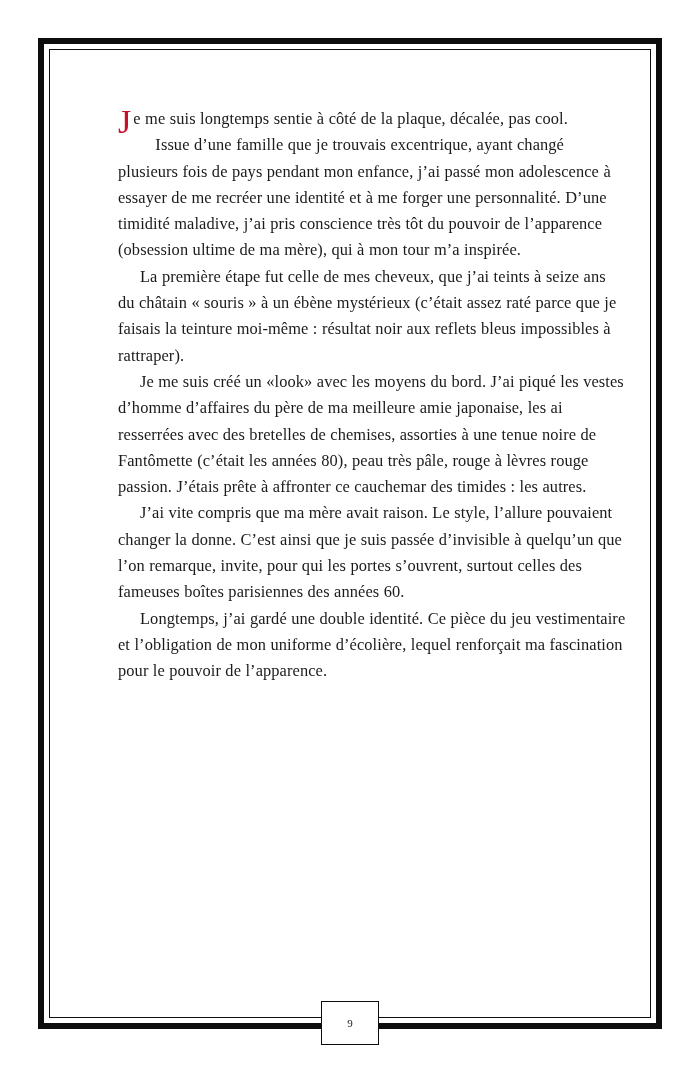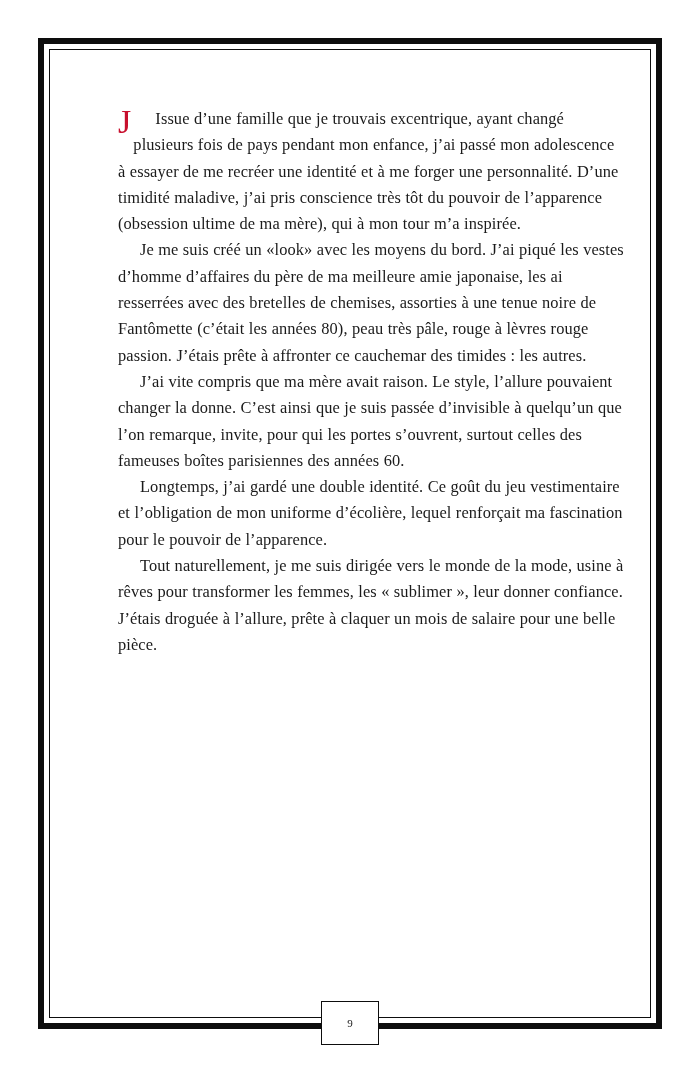--- a/index.html
+++ b/index.html
@@ -91,24 +91,24 @@
     font-family: "Liberation Serif", serif;
   }
 </style>
 </head>
 <body>
 
 <div class="page-frame">
   <div class="page-frame-inner"></div>
 
   <div class="text-column">
-    <p class="para first"><span class="dropcap">J</span></p>
+    <p class="para first"><span class="dropcap">J</span><span>e me suis longtemps sentie à côté de la plaque, décalée, pas cool.</span></p>
     <p class="para">Issue d’une famille que je trouvais excentrique, ayant changé plusieurs fois de pays pendant mon enfance, j’ai passé mon adolescence à essayer de me recréer une identité et à me forger une personnalité. D’une timidité maladive, j’ai pris conscience très tôt du pouvoir de l’apparence (obsession ultime de ma mère), qui à mon tour m’a inspirée.</p>
+    <p class="para">La première étape fut celle de mes cheveux, que j’ai teints à seize ans du châtain « souris » à un ébène mystérieux (c’était assez raté parce que je faisais la teinture moi-même : résultat noir aux reflets bleus impossibles à rattraper).</p>
     <p class="para">Je me suis créé un «look» avec les moyens du bord. J’ai piqué les vestes d’homme d’affaires du père de ma meilleure amie japonaise, les ai resserrées avec des bretelles de chemises, assorties à une tenue noire de Fantômette (c’était les années 80), peau très pâle, rouge à lèvres rouge passion. J’étais prête à affronter ce cauchemar des timides : les autres.</p>
     <p class="para">J’ai vite compris que ma mère avait raison. Le style, l’allure pouvaient changer la donne. C’est ainsi que je suis passée d’invisible à quelqu’un que l’on remarque, invite, pour qui les portes s’ouvrent, surtout celles des fameuses boîtes parisiennes des années 60.</p>
-    <p class="para">Longtemps, j’ai gardé une double identité. Ce goût du jeu vestimentaire et l’obligation de mon uniforme d’écolière, lequel renforçait ma fascination pour le pouvoir de l’apparence.</p>
-    <p class="para">Tout naturellement, je me suis dirigée vers le monde de la mode, usine à rêves pour transformer les femmes, les « sublimer », leur donner confiance. J’étais droguée à l’allure, prête à claquer un mois de salaire pour une belle pièce.</p>
+    <p class="para">Longtemps, j’ai gardé une double identité. Ce pièce du jeu vestimentaire et l’obligation de mon uniforme d’écolière, lequel renforçait ma fascination pour le pouvoir de l’apparence.</p>
   </div>
 
   <div class="folio">
     <span>9</span>
   </div>
 </div>
 
 </body></html>

